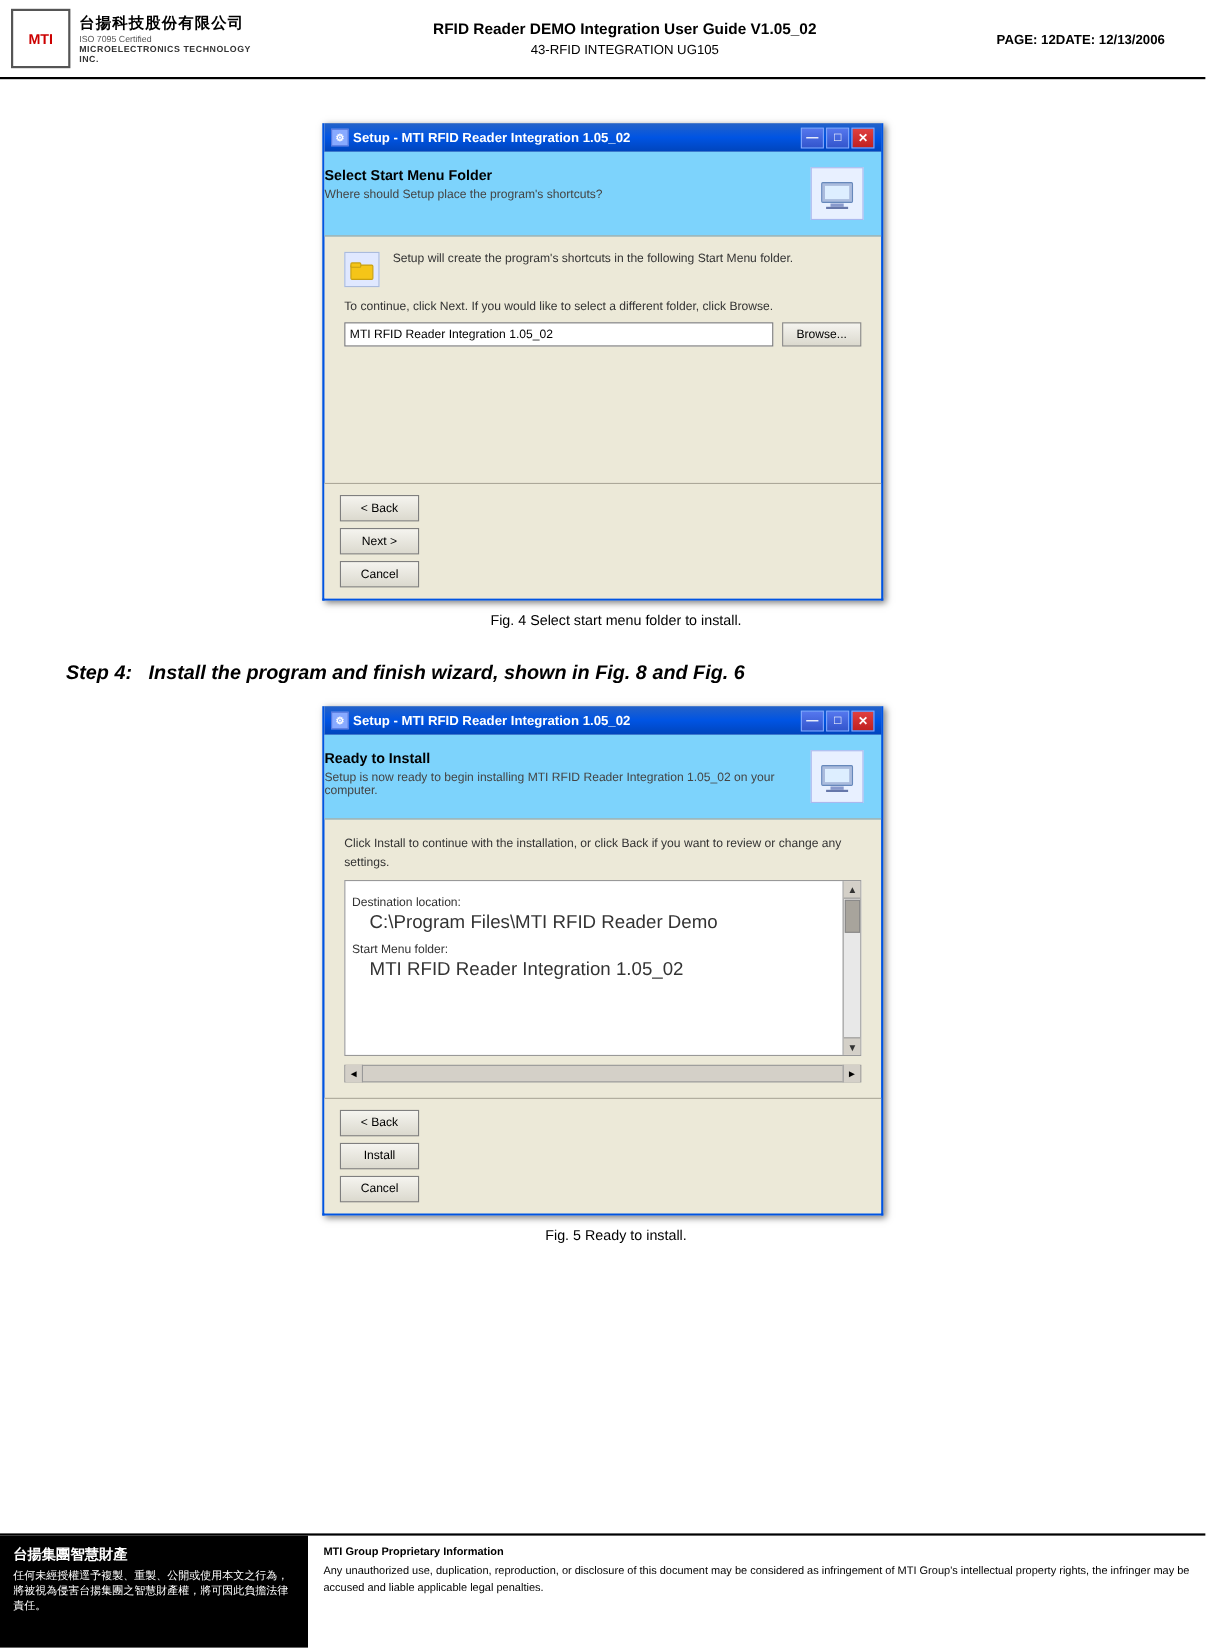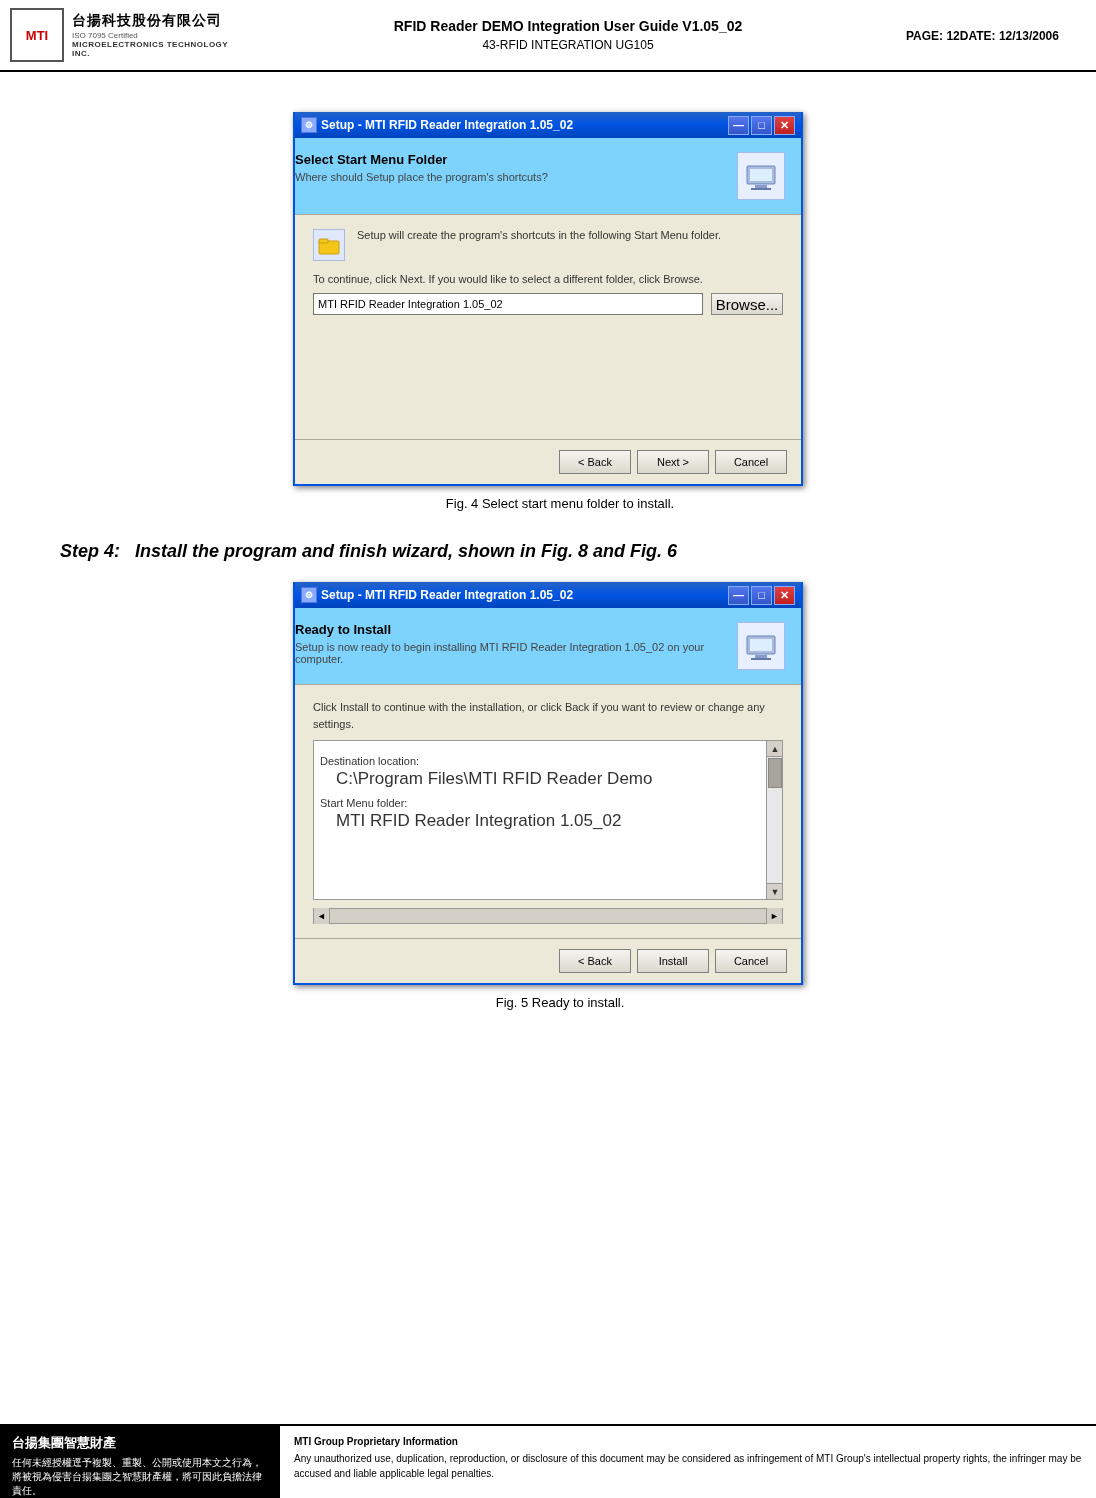--- a/index.html
+++ b/index.html
@@ -228,33 +228,34 @@
       background: #fff;
       padding: 2px 4px;
       font-size: 11px;
       color: #000;
     }
     .win-browse-btn {
       width: 72px;
       height: 22px;
       border: 1px solid #888;
       background: linear-gradient(to bottom, #f5f4ef, #dbd9ce);
-      font-size: 15px;
+      font-size: 11px;
       cursor: pointer;
       display: flex;
       align-items: center;
       justify-content: center;
     }
     .win-footer {
       border-top: 1px solid #aca899;
       padding: 10px 14px;
       display: flex;
       justify-content: flex-end;
       gap: 6px;
       background: #ece9d8;
+      flex-direction: column;
     }
     .win-btn {
       width: 72px;
       height: 24px;
       border: 1px solid #7f7f7f;
       background: linear-gradient(to bottom, #f5f4ef, #dbd9ce);
       font-size: 11px;
       cursor: pointer;
       display: flex;
       align-items: center;
@@ -307,21 +308,21 @@
     }
 
     
     .footer {
       position: absolute;
       bottom: 0;
       left: 0;
       right: 0;
       border-top: 2px solid #000;
       display: flex;
-      height: 74px;
+      height: 104px;
     }
     .footer-left {
       width: 280px;
       background: #000;
       color: #fff;
       padding: 8px 12px;
       display: flex;
       flex-direction: column;
       justify-content: flex-start;
     }

